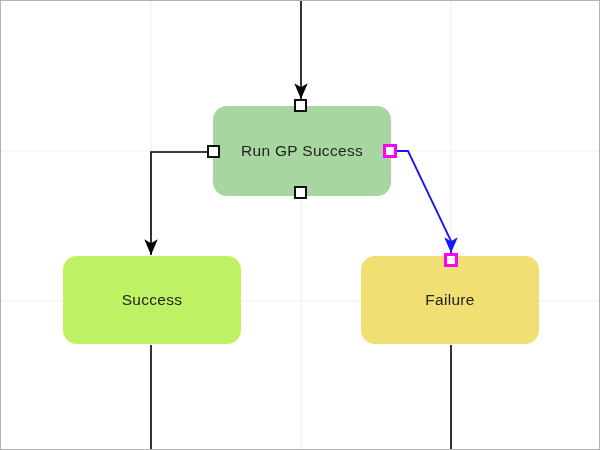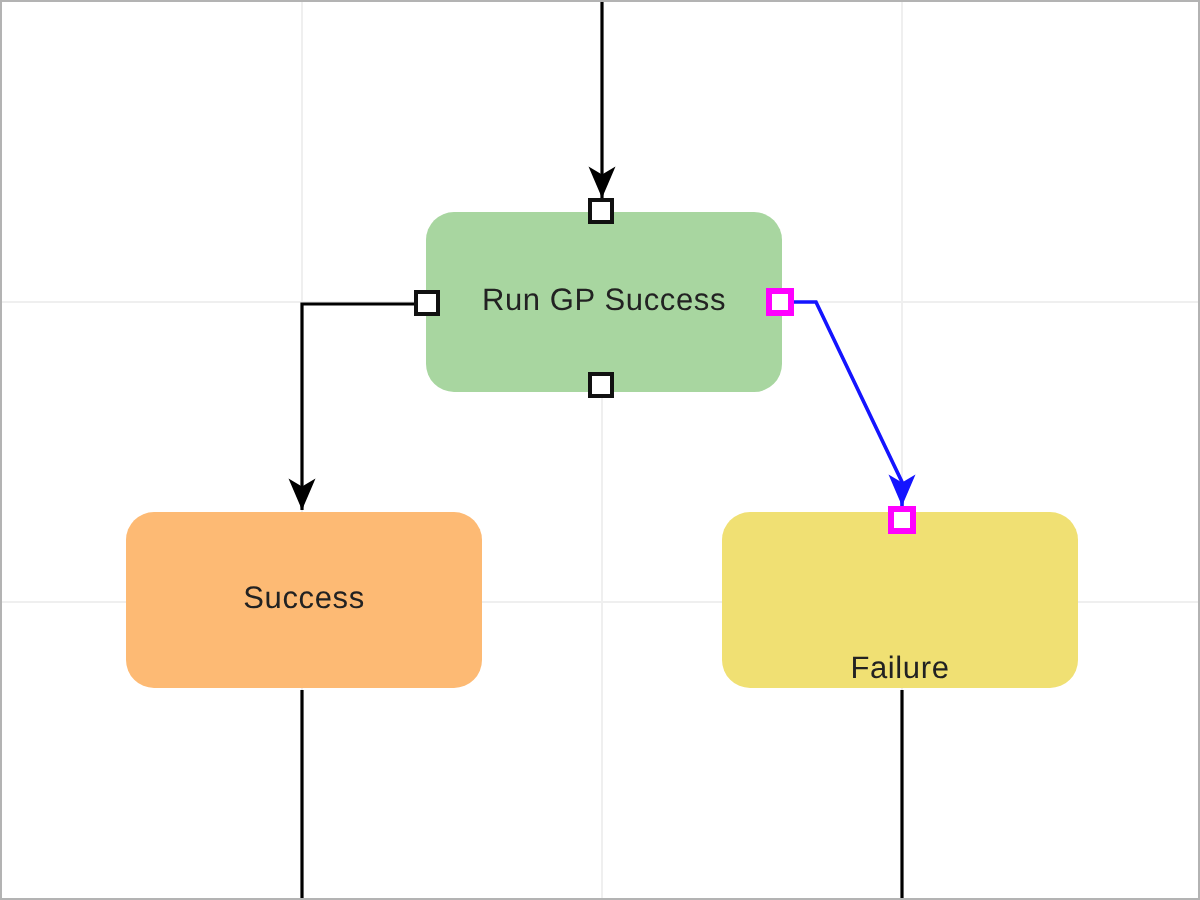--- a/index.html
+++ b/index.html
@@ -101,25 +101,25 @@
     <path class="edge" d="M206,151 L150,151 L150,254" marker-end="url(#arrowBlack)" style="stroke: rgb(0, 0, 0);"></path>
     <path class="edge selected" d="M395,150 L407,150 L450,240 L450,252" marker-end="url(#arrowBlue)" style="stroke: rgb(20, 20, 255);"></path>
     <path class="edge" d="M150,344 L150,450" style="stroke: rgb(0, 0, 0);"></path>
     <path class="edge" d="M450,344 L450,450" style="stroke: rgb(0, 0, 0);"></path>
   </svg>
 
   <div class="node node-run-gp" style="background-color: rgb(168, 214, 160);">
     <span class="label">Run GP Success</span>
   </div>
 
-  <div class="node node-success" style="background-color: #fdba74;">
+  <div class="node node-success" style="background-color: #bef264;">
     <span class="label">Success</span>
   </div>
 
-  <div class="node node-failure" style="background-color: rgb(240, 224, 115); align-items: flex-end;">
+  <div class="node node-failure" style="background-color: rgb(240, 224, 115);">
     <span class="label">Failure</span>
   </div>
 
   <div class="port port-top"></div>
   <div class="port port-left"></div>
   <div class="port port-bottom"></div>
 
   <div class="sel-handle sel-source"></div>
   <div class="sel-handle sel-target"></div>
 

